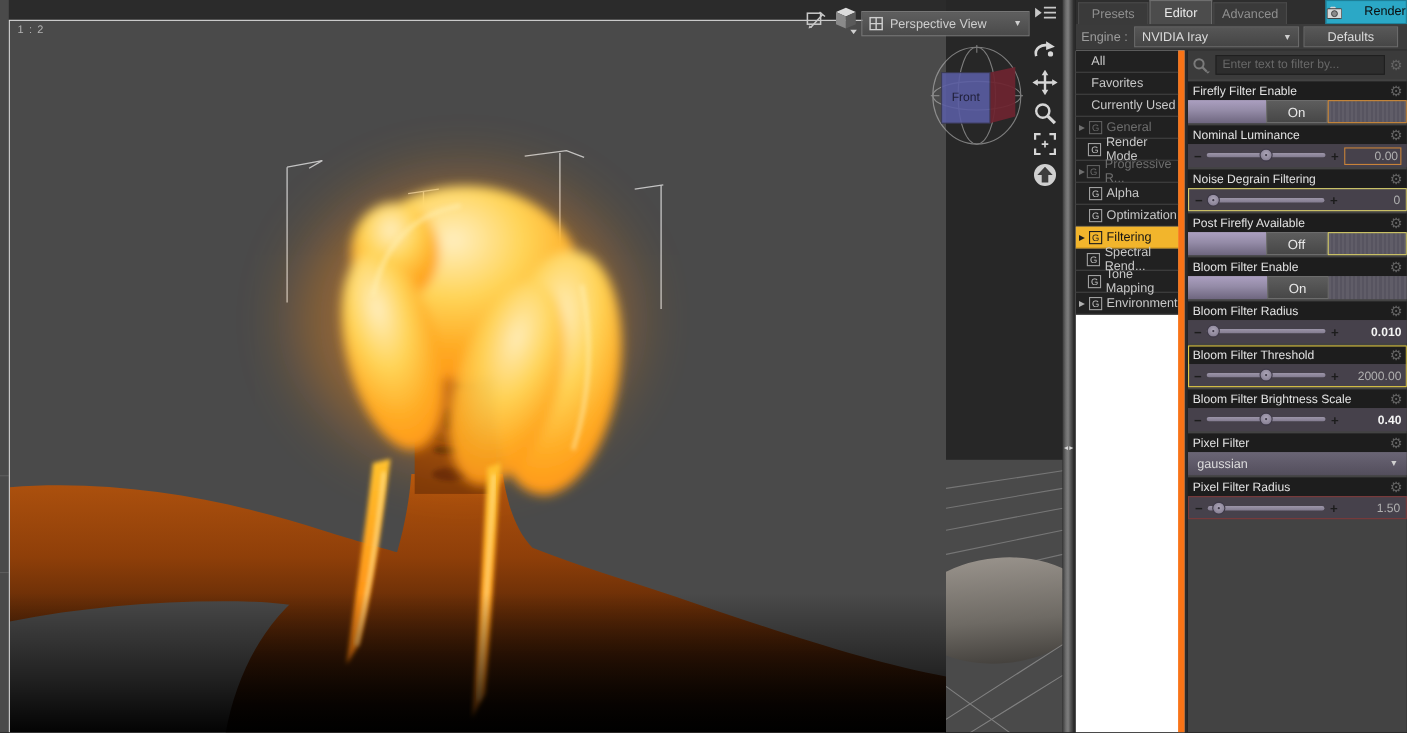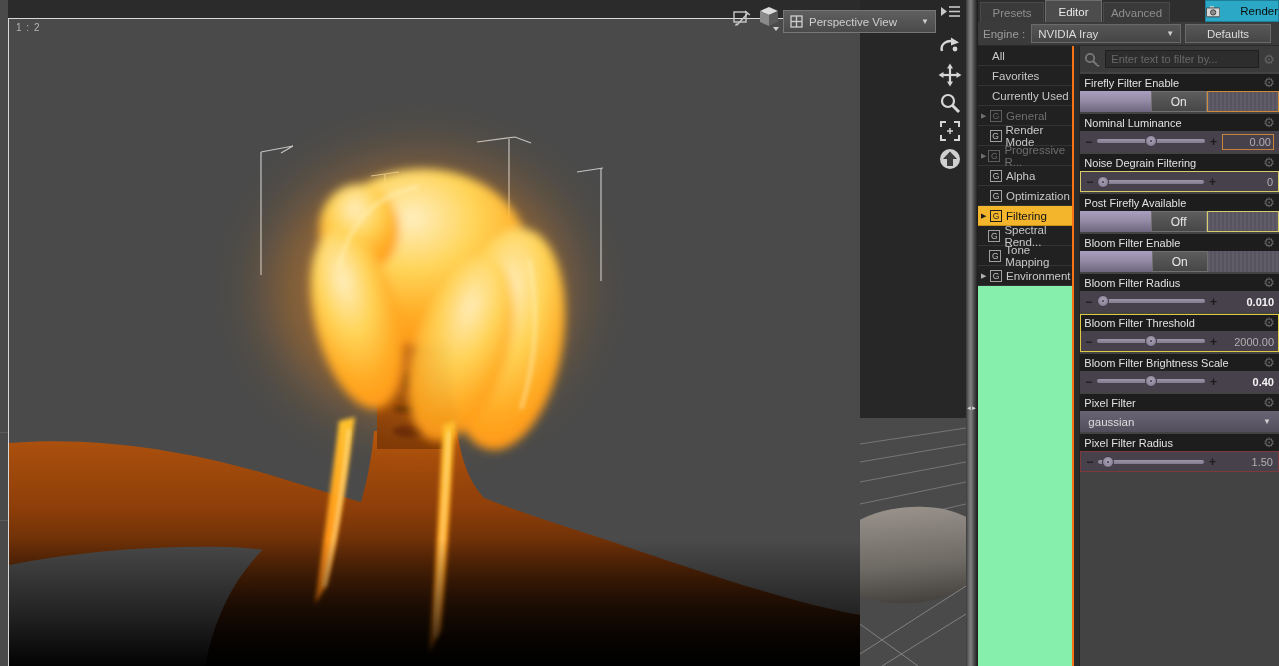--- a/index.html
+++ b/index.html
@@ -42,21 +42,21 @@
   #engine-row{position:relative;height:24px;background:#3b3b3b;border-bottom:1px solid #2a2a2a;display:flex;align-items:center}
   #engine-label{font-size:11.5px;color:#9c9c9c;padding:0 6px 0 5px}
   #engine-combo{width:150px;height:19px;background:linear-gradient(180deg,#565656,#454545);border:1px solid #6a6a6a;
     display:flex;align-items:center;padding:0 6px;cursor:pointer}
   #engine-combo .lbl{flex:1;font-size:11.5px;color:#dcdcdc}
   #engine-combo .arr{font-size:8px;color:#cfcfcf}
   #defaults-btn{position:absolute;right:8px;width:86px;height:19px;background:linear-gradient(180deg,#585858,#464646);
     border:1px solid #6a6a6a;display:flex;align-items:center;justify-content:center;font-size:11.5px;color:#dcdcdc;cursor:pointer}
 
   #panel-body{position:absolute;left:0;top:46px;right:0;bottom:0;display:flex}
-  #cat-col{width:123px;background:#86efac;border-right:2px solid #f97316}
+  #cat-col{width:123px;background:#ffffff;border-right:6px solid #f97316}
   .cat-row{height:20px;display:flex;align-items:center;background:#212121;border-bottom:1px solid #343434;
     font-size:11.5px;color:#c8c8c8;cursor:pointer;padding-left:3px}
   .cat-row .arrow{width:9px;font-size:7px;color:#b0b0b0}
   .cat-row .gbox{width:12px;height:12px;border:1px solid #a0a0a0;color:#c0c0c0;font-size:8.5px;line-height:10px;
     text-align:center;margin-right:4px;flex:none}
   .cat-row.plain{padding-left:14px}
   .cat-row.dim{color:#6e6e6e}
   .cat-row.dim .gbox{border-color:#5e5e5e;color:#6a6a6a}
   .cat-row.dim .arrow{color:#6e6e6e}
   .cat-row.selected{background:#f2b52c;color:#141414;border-bottom-color:#c89018}
@@ -304,20 +304,35 @@
         </g>
       </svg>
   </div>
   <div class="nav-icon" style="top:146px">
     <svg width="24" height="24" viewBox="0 0 24 24">
         <circle cx="12" cy="12" r="10" fill="#d0d0d0"></circle>
       <polygon points="12,4.5 19,12 15,12 15,19 9,19 9,12 5,12" fill="#3c3c3c"></polygon>
       </svg>
   </div>
 
+  <div id="nav-cube">
+    <svg width="84" height="94" viewBox="0 0 84 94">
+      <g stroke="#c4c4c4" stroke-width="1" fill="none" opacity="0.55">
+        <ellipse cx="42" cy="47" rx="40" ry="44"></ellipse>
+        <ellipse cx="42" cy="47" rx="17" ry="44"></ellipse>
+        <ellipse cx="42" cy="47" rx="40" ry="13"></ellipse>
+        <line x1="0" y1="47" x2="8" y2="47"></line>
+          <line x1="76" y1="47" x2="84" y2="47"></line>
+        <line x1="42" y1="1" x2="42" y2="8"></line>
+      </g>
+      <polygon points="54,26 77,21 77,66 54,72" fill="#6e2430" opacity="0.92"></polygon>
+      <rect x="10" y="26" width="44" height="46" fill="#5b5ea6" opacity="0.88" stroke="#3a3a55"></rect>
+      <text x="32" y="52" text-anchor="middle" font-size="11" fill="#20203a">Front</text>
+    </svg>
+  </div>
 
   <div id="panel">
     <div id="tabbar">
       <div class="tab" style="width:64px">Presets</div>
       <div class="tab active" style="width:57px">Editor</div>
       <div class="tab" style="width:67px">Advanced</div>
       <div id="render-btn">
         <svg width="16" height="13" viewBox="0 0 16 13">
           <rect x="4" y="0.5" width="5" height="2.5" rx="0.5" fill="#d8d8d8"></rect>
           <rect x="0.5" y="2.5" width="15" height="10" rx="1" fill="#d8d8d8" stroke="#3f3f3f"></rect>

